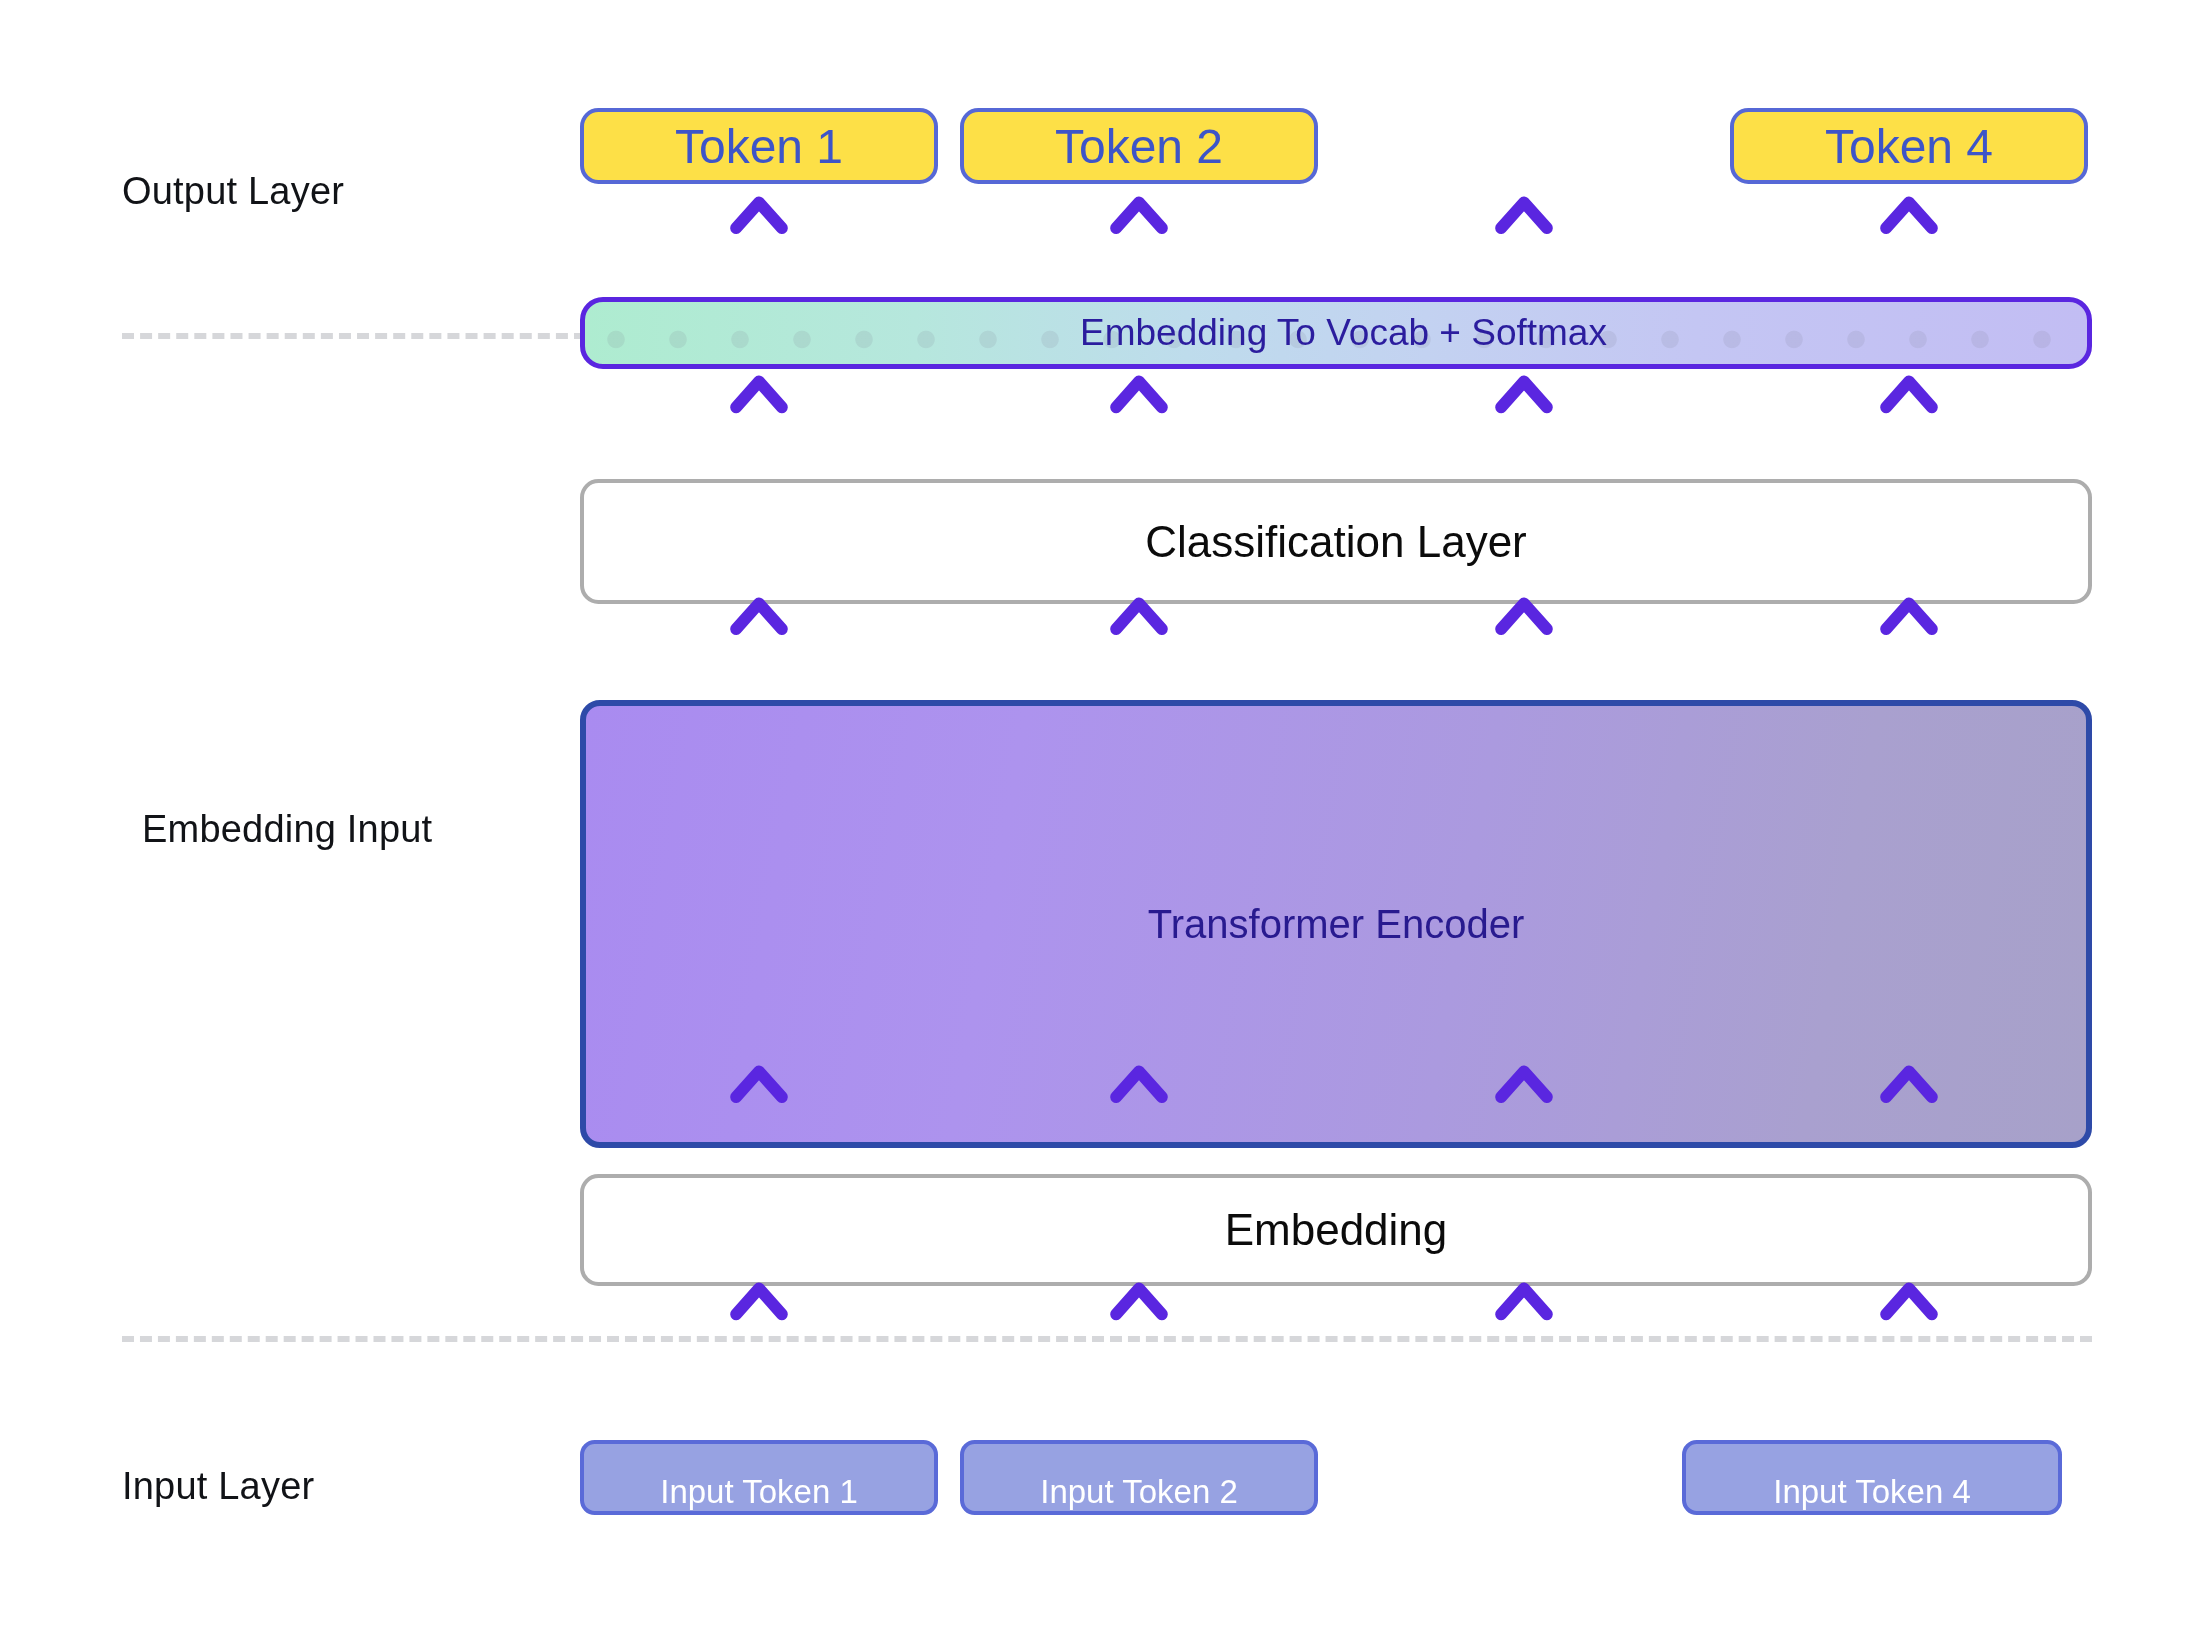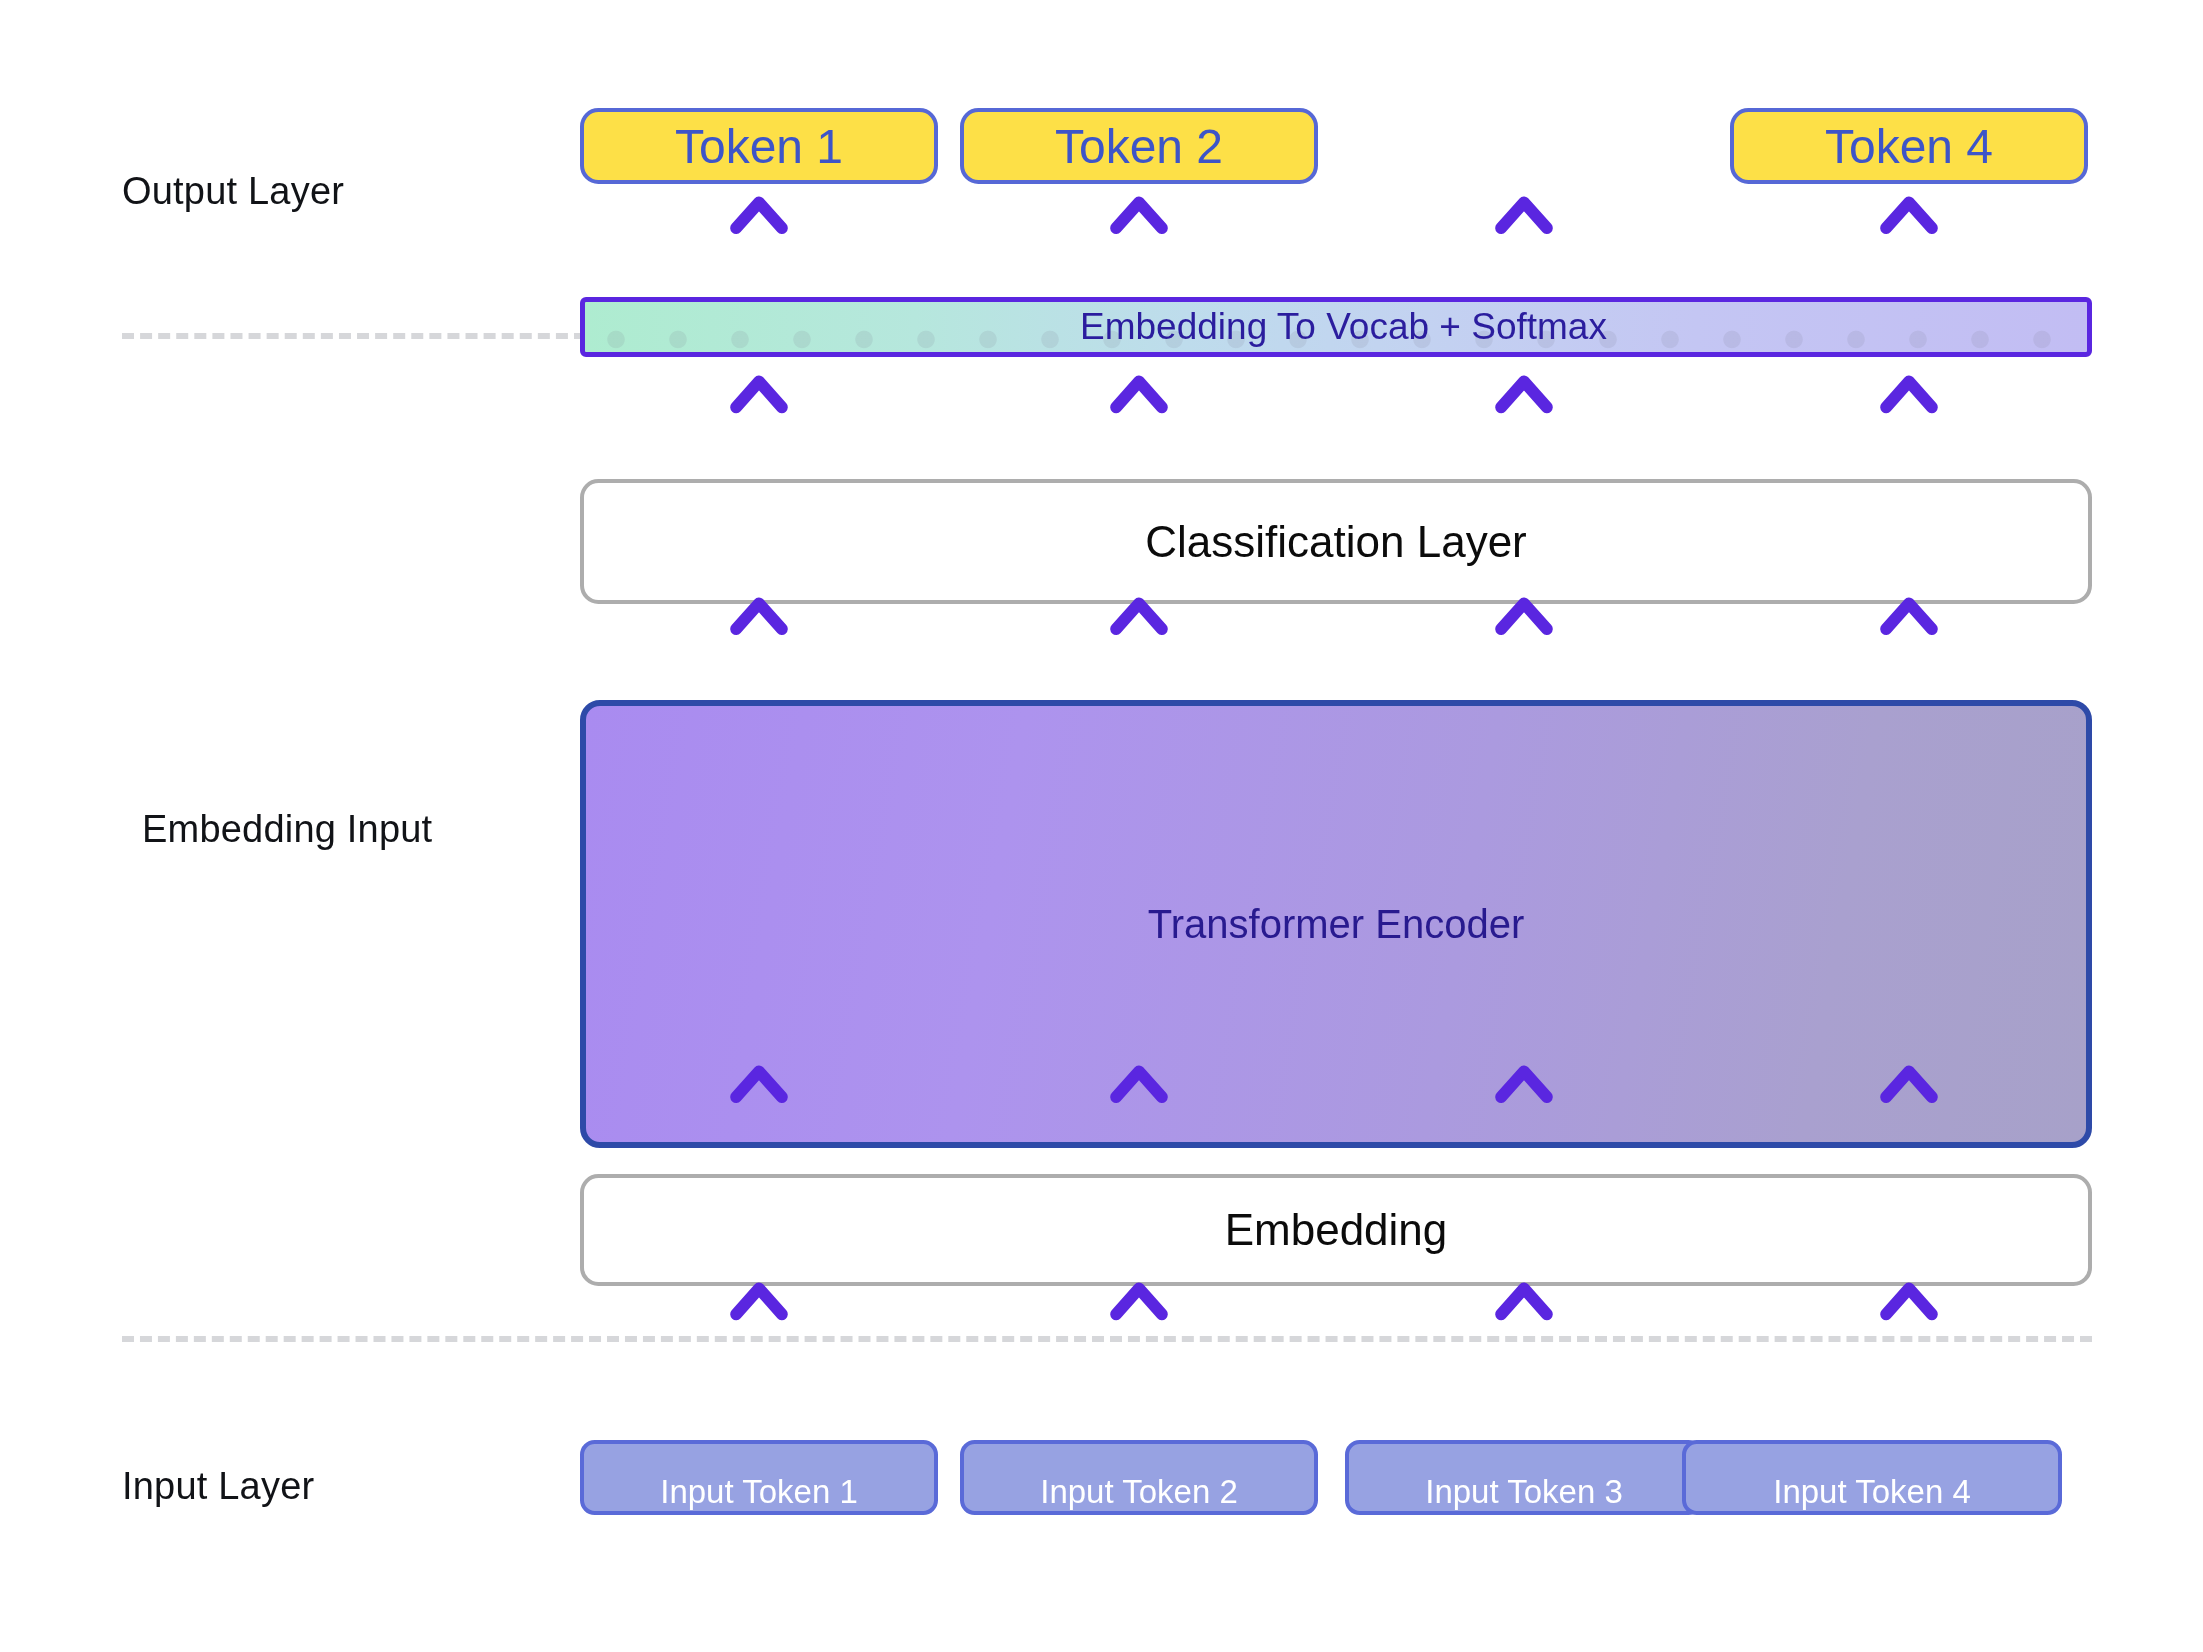--- a/index.html
+++ b/index.html
@@ -57,23 +57,23 @@
     border:4.6px solid #5a6ad8;
     background:#97a2e2;
     color:#ffffff;
     font-size:33px;
     border-radius:14.7px;
     align-items:flex-end;
   }
 
   
   #softmax-bar{
-    left:580px;top:297px;width:1512px;height:60px;
+    left:580px;top:297px;width:1512px;height:72px;
     border:5.5px solid #5a26e0;
-    border-radius:6px;
+    border-radius:23px;
     color:#2b1d9e;
     font-size:37px;
     background:
       radial-gradient(circle at 50% 52%, rgba(120,120,140,.14) 0 8.3px, rgba(0,0,0,0) 9.2px) 0 0/62px 72px repeat-x,
       linear-gradient(90deg,#aeecd0 0%, #b6e7dd 22%, #bedcec 40%, #c3d2f1 56%, #c4c6f3 74%, #c2bdf3 100%);
     overflow:hidden;
     filter:none;
     padding-left:15px;
   }
   #softmax-bar .label{position:relative;z-index:2;background:transparent;}
@@ -310,21 +310,18 @@
       <path d="M10 35 L35 7 L60 35" stroke="#5a26e0" stroke-width="13" fill="none" stroke-linecap="round" stroke-linejoin="round"></path>
     </svg>
   </div>
 
   <div class="box input-box" style="left:580px;width:358px;">
     <span>Input Token 1</span>
   </div>
   <div class="box input-box" style="left:960px;width:358px;">
     <span>Input Token 2</span>
   </div>
-  <div class="box input-box" style="left:1345px;width:358px;">
-    <span>Input Token 3</span>
-  </div>
   <div class="box input-box" style="left:1682px;width:380px;">
     <span>Input Token 4</span>
   </div>
 
 </div>
 
 
 </body></html>

